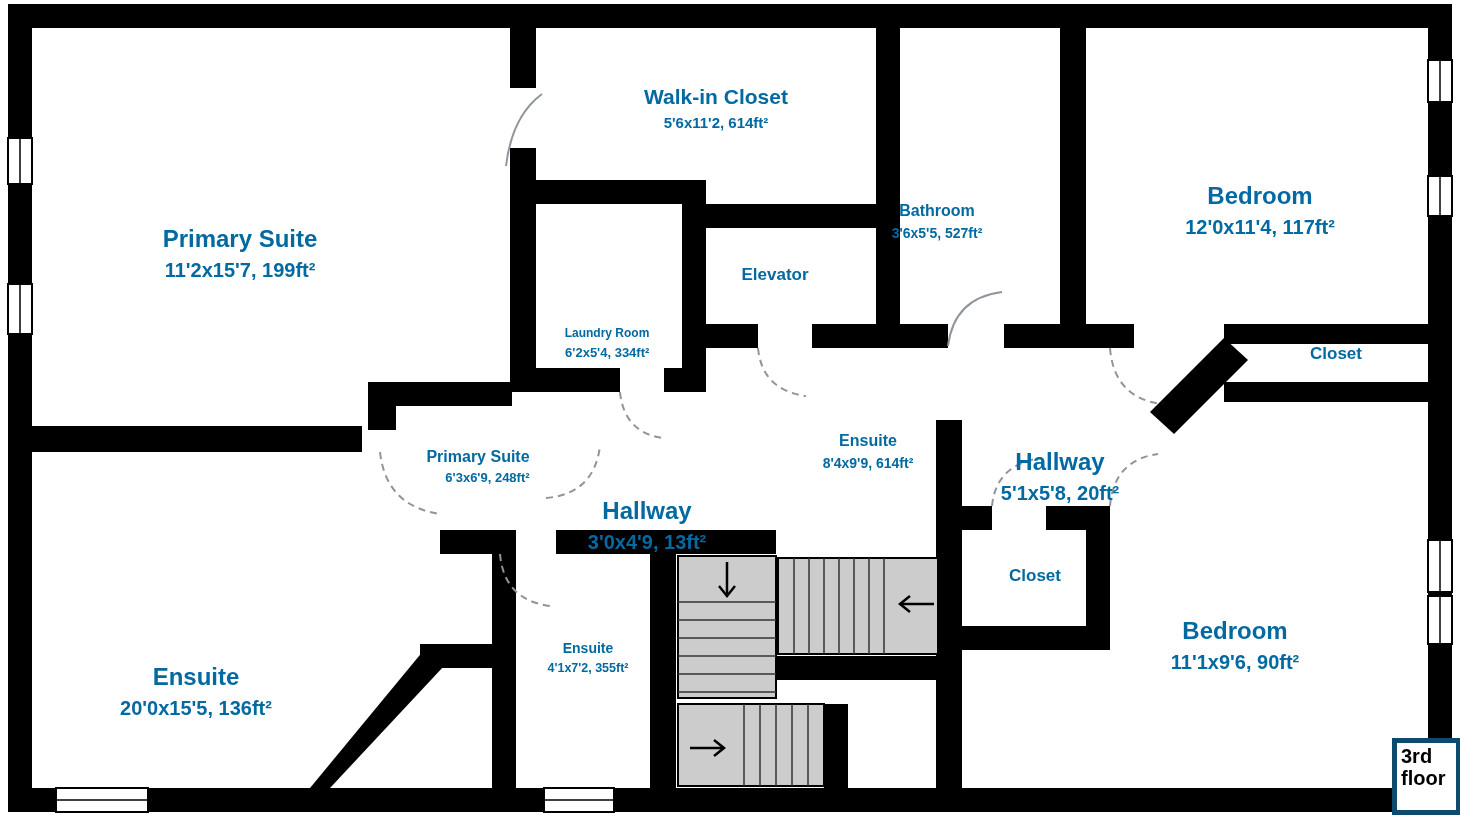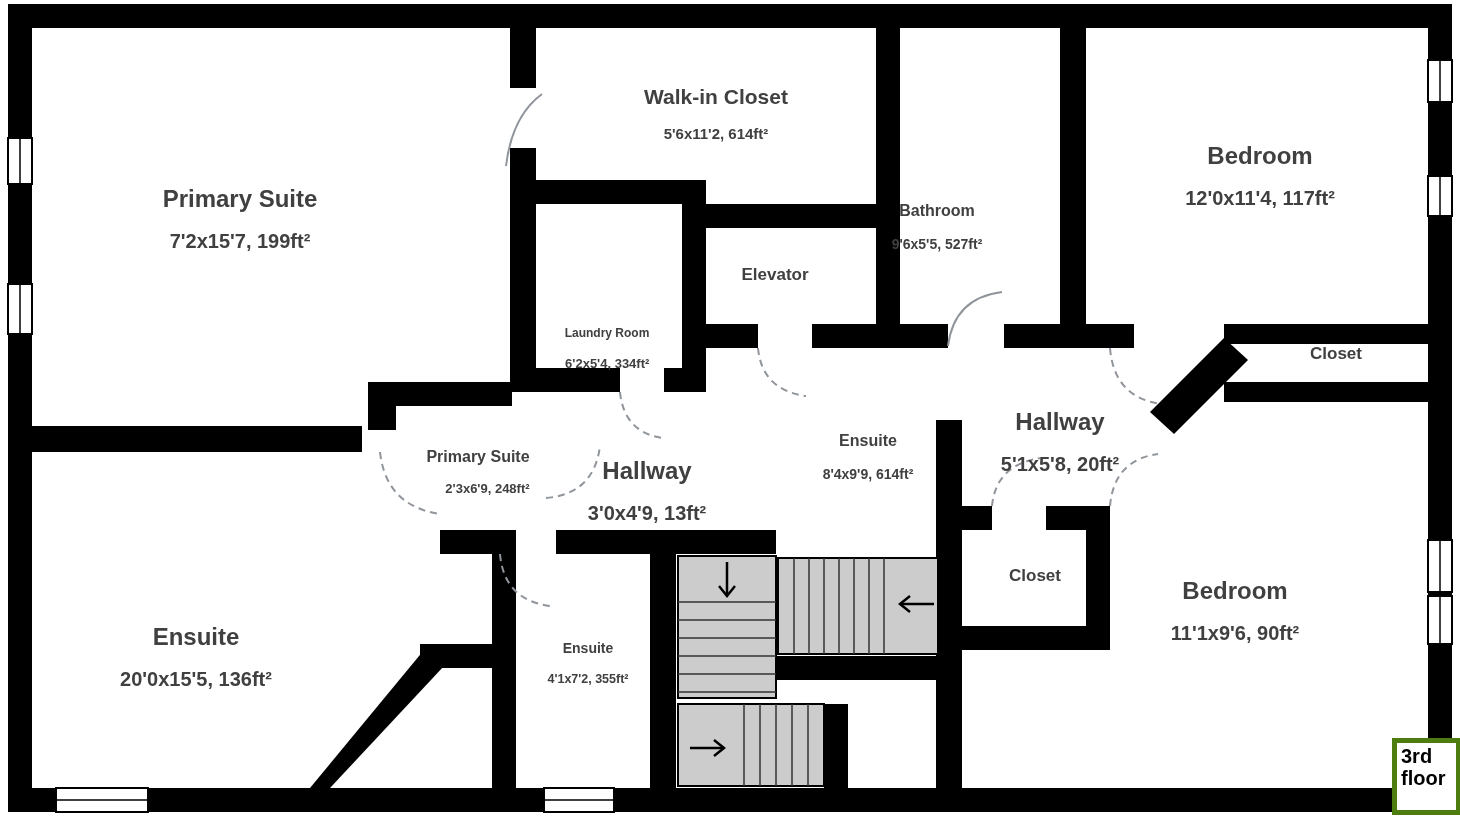--- a/index.html
+++ b/index.html
@@ -3,38 +3,38 @@
 <meta charset="utf-8">
 <style>
   html,body{margin:0;padding:0;background:#fff;}
   .plan{
     position:relative;width:1460px;height:816px;background:#ffffff;
     font-family:"Liberation Sans",sans-serif;overflow:hidden;
   }
   .plan svg{position:absolute;left:0;top:0;}
   .room-label{
     position:absolute;transform:translateX(-50%);text-align:center;
-    color:#404040;font-weight:bold;white-space:nowrap;z-index:5;
+    color:#0369a1;font-weight:bold;white-space:nowrap;z-index:5;
   }
   .rname{line-height:1.15;}
-  .rdims{line-height:1.3;margin-top:15px;}
-  .n24 .rname{font-size:24px;}
+  .rdims{line-height:1.3;margin-top:4px;}
+  .n24 .rname{font-size:24px;margin-top:40px;}
   .n21 .rname{font-size:21px;}
   .n17 .rname{font-size:17px;}
   .n16 .rname{font-size:16px;}
   .n15 .rname{font-size:12px;}
   .n14 .rname{font-size:14px;}
   .d17 .rdims{font-size:20px;}
   .d15 .rdims{font-size:15px;}
   .d14 .rdims{font-size:14px;}
   .d13 .rdims{font-size:13px;text-align:right;}
   .d12 .rdims{font-size:12.5px;}
   .floor-badge{
     position:absolute;left:1392px;top:738px;width:54px;height:64px;
-    border:5px solid #4d7c0f;background:#fff;color:#000;font-weight:bold;
+    border:5px solid #0c4a6e;background:#fff;color:#000;font-weight:bold;
     font-size:20px;line-height:1.08;padding:3px 1px 0 4px;z-index:6;
   }
 </style>
 </head>
 <body>
 
 <div class="plan">
 
   <svg width="1460" height="816" viewBox="0 0 1460 816">
 
@@ -160,29 +160,29 @@
         <path d="M 1110,506 Q 1114,460 1158,454"></path>
         <path d="M 380,452 Q 386,506 440,514"></path>
         <path d="M 546,498 Q 594,494 600,446"></path>
         <path d="M 500,554 Q 504,600 550,606"></path>
       </g>
     </g>
   </svg>
 
   <div class="room-label n24 d17" style="left:240px;top:185px">
     <div class="rname">Primary Suite</div>
-    <div class="rdims">7'2x15'7, 199ft²</div>
+    <div class="rdims">11'2x15'7, 199ft²</div>
   </div>
   <div class="room-label n21 d15" style="left:716px;top:85px">
     <div class="rname">Walk-in Closet</div>
     <div class="rdims">5'6x11'2, 614ft²</div>
   </div>
   <div class="room-label n16 d14" style="left:937px;top:202px">
     <div class="rname">Bathroom</div>
-    <div class="rdims">9'6x5'5, 527ft²</div>
+    <div class="rdims">3'6x5'5, 527ft²</div>
   </div>
   <div class="room-label n24 d17" style="left:1260px;top:142px">
     <div class="rname">Bedroom</div>
     <div class="rdims">12'0x11'4, 117ft²</div>
   </div>
   <div class="room-label n17" style="left:775px;top:265px">
     <div class="rname">Elevator</div>
   </div>
   <div class="room-label n15 d13" style="left:607px;top:327px">
     <div class="rname">Laundry Room</div>
@@ -194,21 +194,21 @@
   <div class="room-label n24 d17" style="left:1060px;top:408px">
     <div class="rname">Hallway</div>
     <div class="rdims">5'1x5'8, 20ft²</div>
   </div>
   <div class="room-label n16 d14" style="left:868px;top:432px">
     <div class="rname">Ensuite</div>
     <div class="rdims">8'4x9'9, 614ft²</div>
   </div>
   <div class="room-label n16 d13" style="left:478px;top:448px">
     <div class="rname">Primary Suite</div>
-    <div class="rdims">2'3x6'9, 248ft²</div>
+    <div class="rdims">6'3x6'9, 248ft²</div>
   </div>
   <div class="room-label n24 d17" style="left:647px;top:457px">
     <div class="rname">Hallway</div>
     <div class="rdims">3'0x4'9, 13ft²</div>
   </div>
   <div class="room-label n24 d17" style="left:196px;top:623px">
     <div class="rname">Ensuite</div>
     <div class="rdims">20'0x15'5, 136ft²</div>
   </div>
   <div class="room-label n14 d12" style="left:588px;top:640px">

